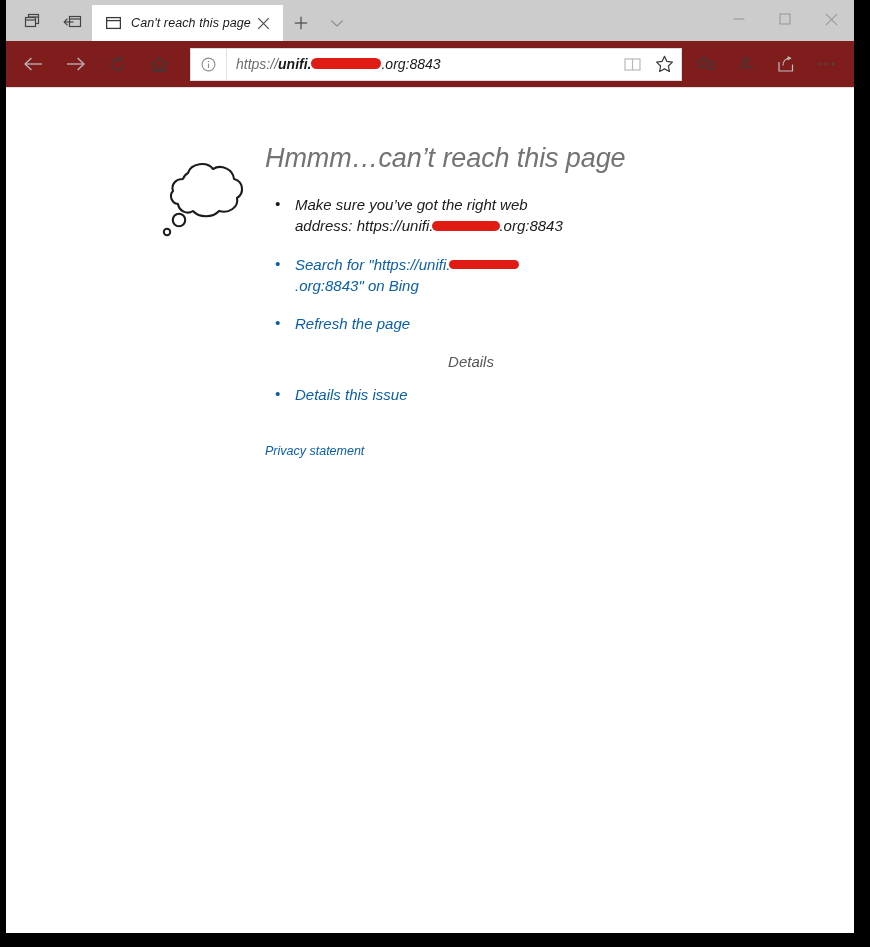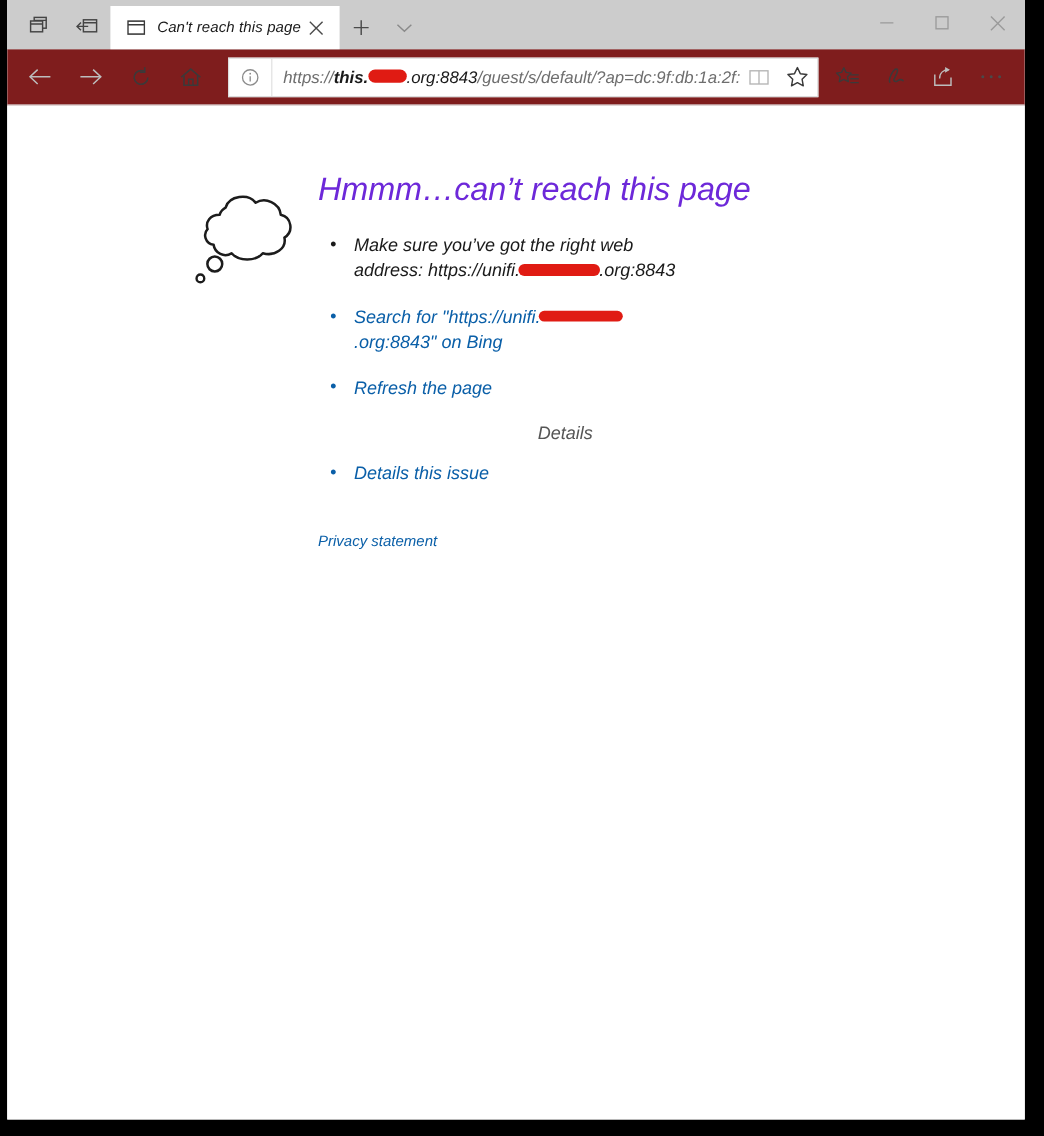--- a/index.html
+++ b/index.html
@@ -239,21 +239,21 @@
     width: 96px;
     height: 96px;
   }
 
   .err-body {
     margin-left: 108px;
   }
 
   .err-title {
     font-size: 27px;
-    color: #6d28d9;
+    color: #737373;
     font-weight: 400;
     line-height: 1.15;
     letter-spacing: -0.1px;
     margin-bottom: 20px;
   }
 
   .err-sub {
     font-size: 15px;
     color: #3b3b3b;
     margin-bottom: 14px;
@@ -431,24 +431,23 @@
       <div class="address-box">
         <span class="info-icon-wrap">
           <svg width="15" height="15" viewBox="0 0 15 15">
             <circle cx="7.5" cy="7.5" r="6.4" fill="none" stroke="#8c8c8c" stroke-width="1.1"></circle>
             <line x1="7.5" y1="6.6" x2="7.5" y2="11" stroke="#8c8c8c" stroke-width="1.1"></line>
             <circle cx="7.5" cy="4.4" r="0.75" fill="#8c8c8c"></circle>
           </svg>
         </span>
         <span class="url-text">
             <span class="url-scheme">https://</span>
-            <span class="url-host-strong">this.</span>
+            <span class="url-host-strong">unifi.</span>
             <span class="redact redact-url"></span>
             <span class="url-host-strong" style="font-weight:400;color:#1a1a1a">.org:8843</span>
-            <span class="url-scheme">/guest/s/default/?ap=dc:9f:db:1a:2f:</span>
           </span>
         <span class="addr-right-btn">
           <svg width="17" height="15" viewBox="0 0 17 15">
             <rect x="1" y="2" width="15" height="11" fill="none" stroke="#b6b6b6" stroke-width="1.15"></rect>
             <line x1="8.5" y1="2" x2="8.5" y2="13" stroke="#b6b6b6" stroke-width="1.15"></line>
           </svg>
         </span>
         <span class="addr-right-btn" style="width:34px">
           <svg width="19" height="18" viewBox="0 0 19 18">
             <path d="M 9.5 1.3 L 11.9 6.4 L 17.4 7.1 L 13.4 11 L 14.4 16.5 L 9.5 13.9 L 4.6 16.5 L 5.6 11 L 1.6 7.1 L 7.1 6.4 Z" fill="none" stroke="#3a3a3a" stroke-width="1.2" stroke-linejoin="round"></path>

